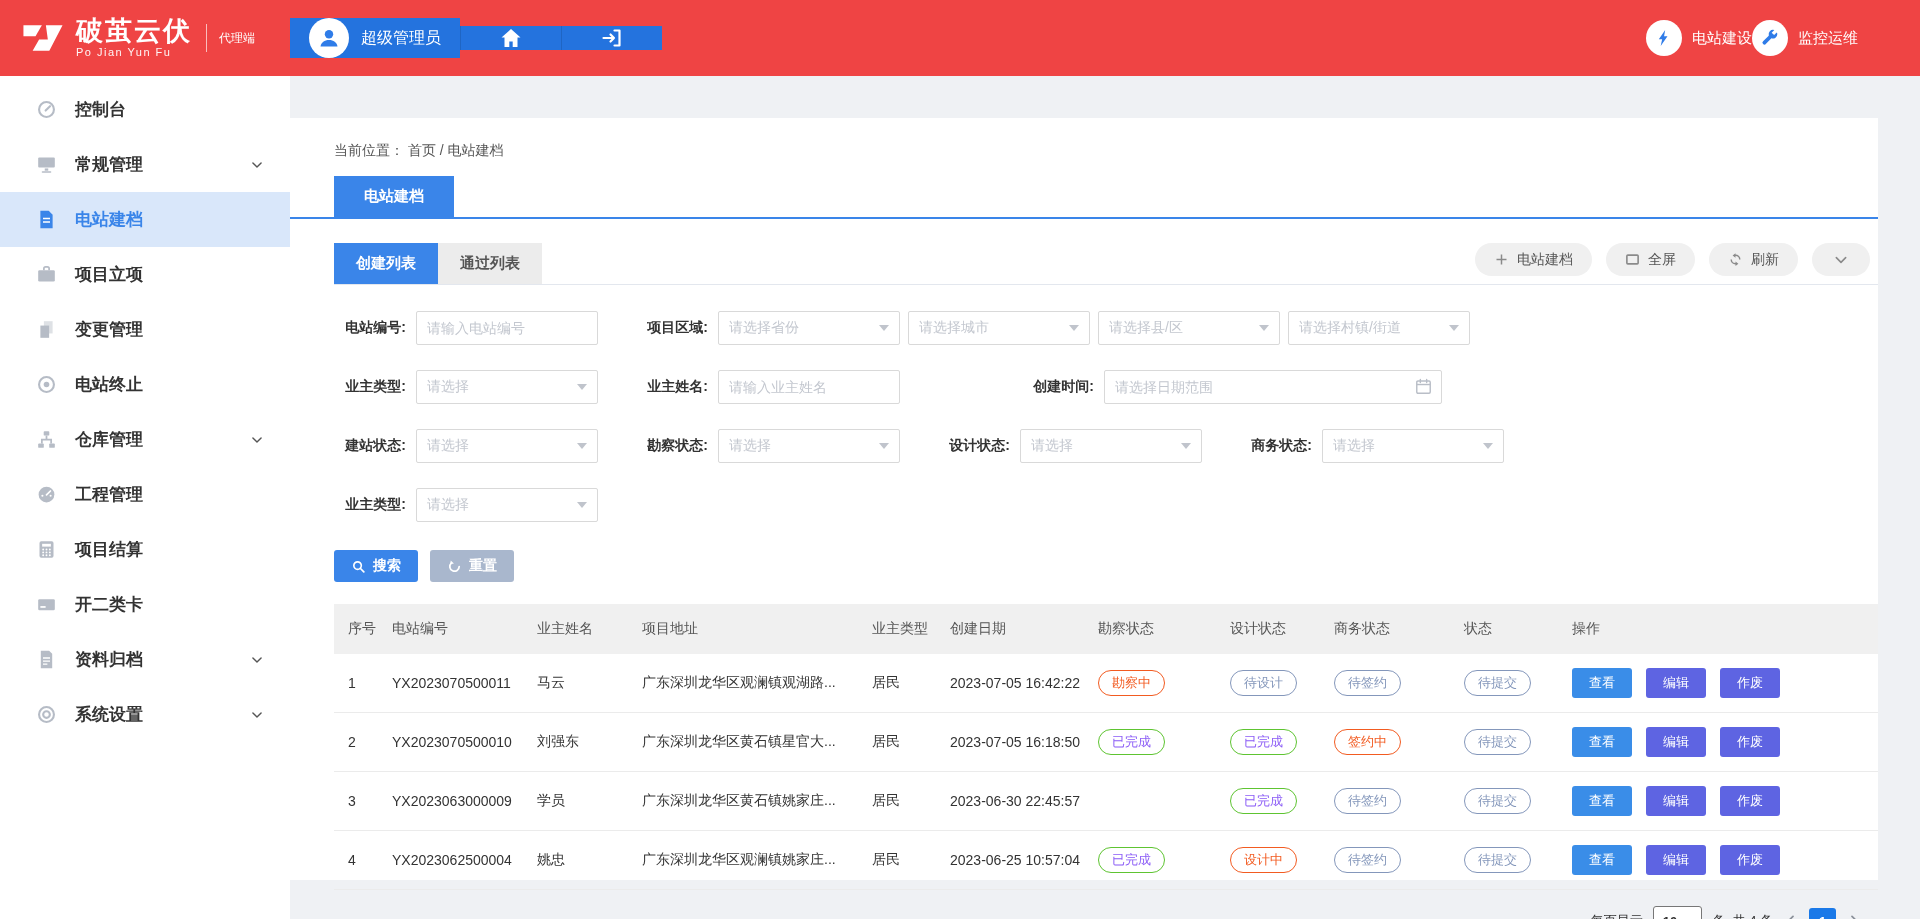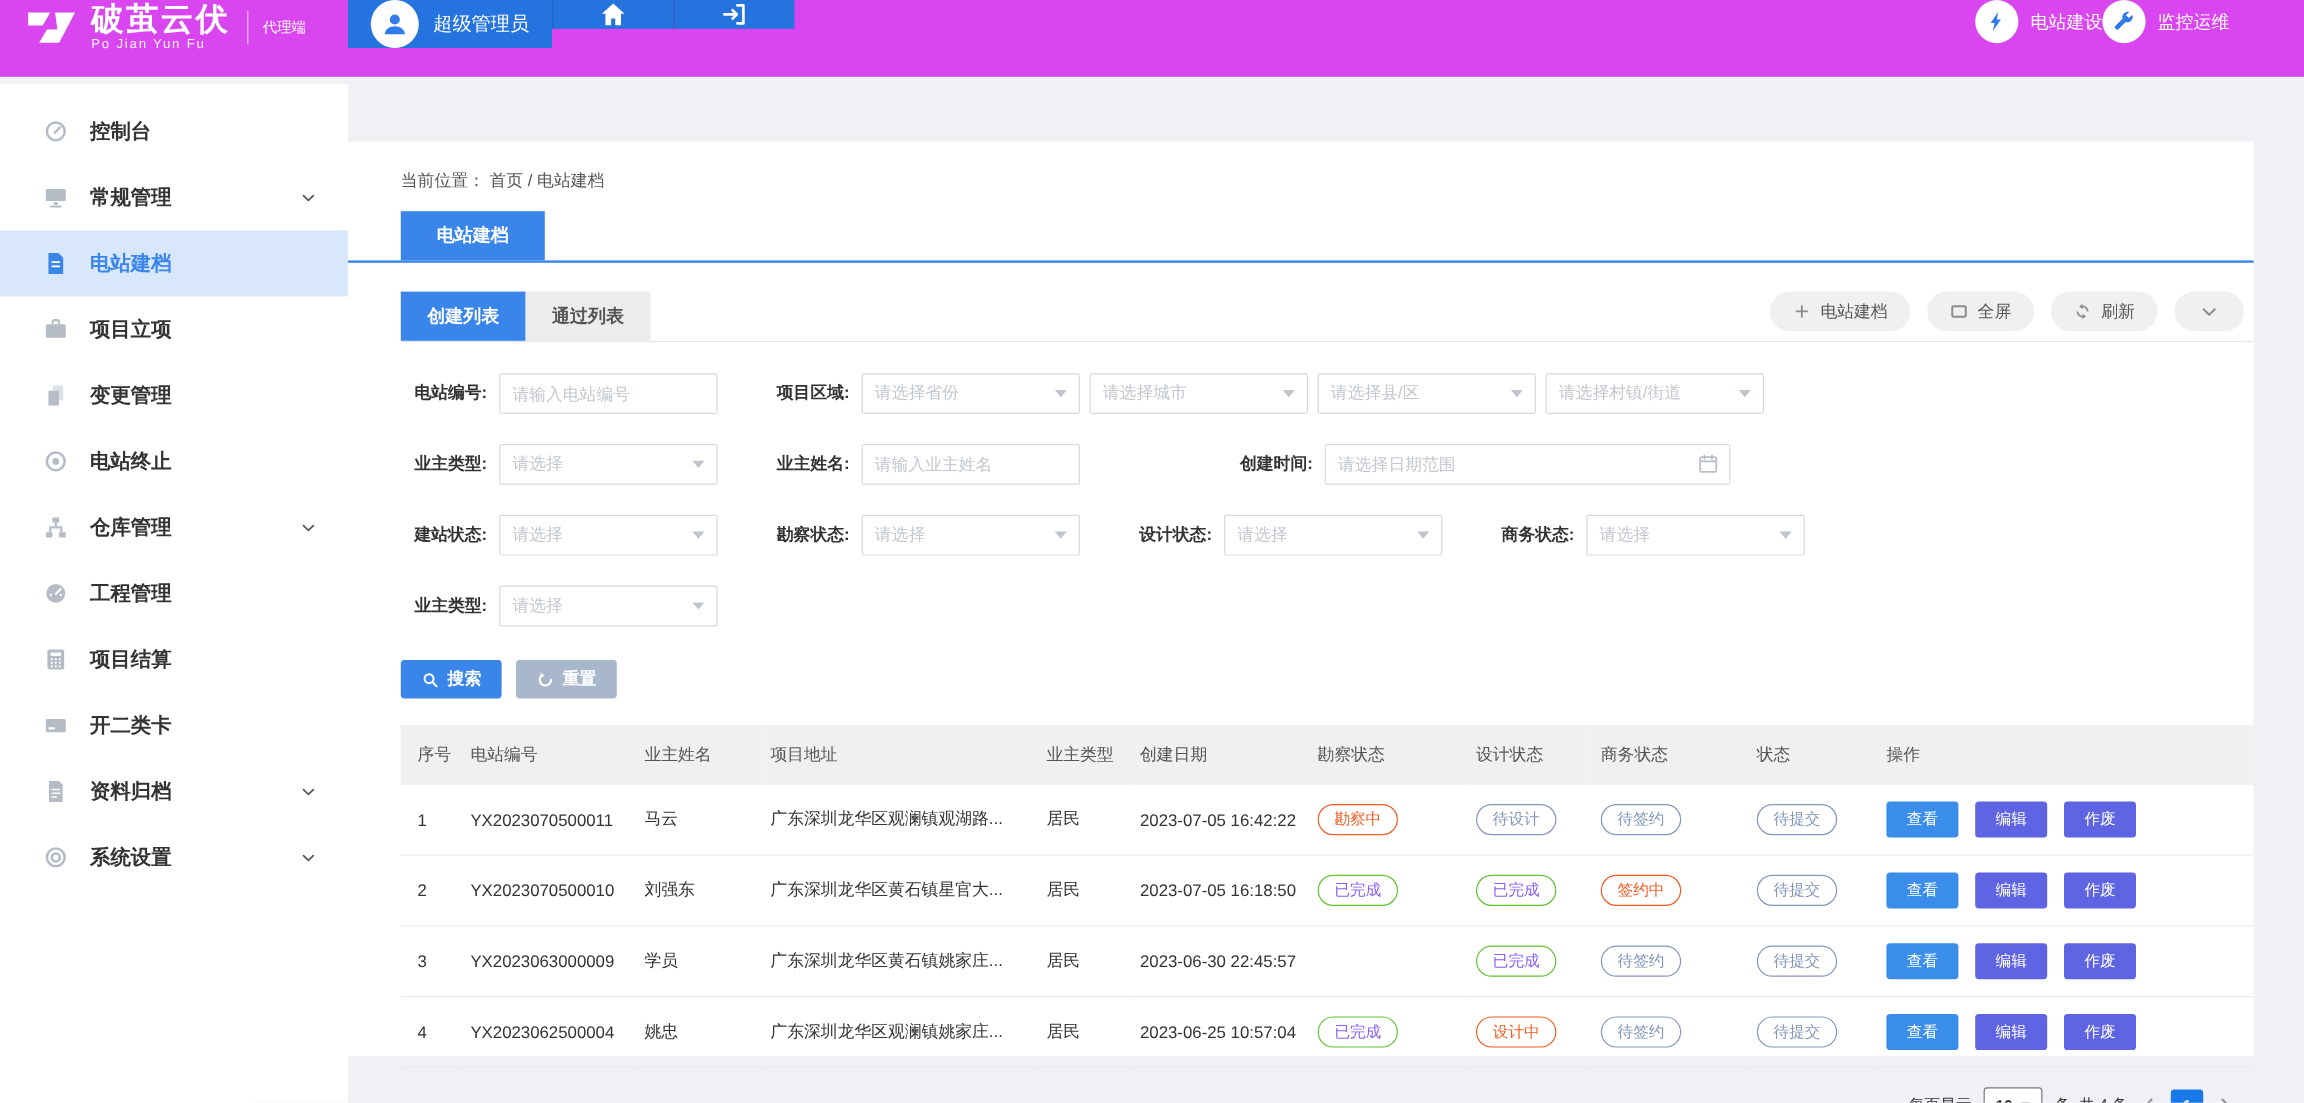--- a/index.html
+++ b/index.html
@@ -7,21 +7,21 @@
   body {
     width:1920px; height:919px; overflow:hidden; position:relative;
     background:#eff1f4;
     font-family:"Liberation Sans","DejaVu Sans",sans-serif;
     color:#333;
   }
   .icn { display:inline-flex; }
   .icn svg { width:100%; height:100%; display:block; }
 
   
-  .topbar { position:absolute; top:0; left:0; width:1920px; height:64px; background:#d946ef; display:flex; align-items:flex-start; color:#fff; z-index:5; }
+  .topbar { position:absolute; top:0; left:0; width:1920px; height:76px; background:#ef4444; display:flex; align-items:center; color:#fff; z-index:5; }
   .brand { width:290px; display:flex; align-items:center; padding-left:20px; }
   .logo-mark { width:46px; height:46px; margin-right:10px; }
   .brand-text { line-height:1.05; }
   .brand-name { font-size:27px; font-weight:bold; letter-spacing:2px; }
   .brand-pinyin { font-size:11px; letter-spacing:1.5px; opacity:.95; margin-top:2px; }
   .brand-divider { width:1px; height:28px; background:rgba(255,255,255,.65); margin:0 12px 0 14px; }
   .brand-portal { font-size:12px; }
   .tb-seg { display:flex; align-items:center; justify-content:center; background:#2473de; cursor:pointer; }
   .tb-user { width:170px; gap:12px; font-size:16px; }
   .avatar { width:40px; height:40px; background:#fff; border-radius:50%; display:flex; align-items:center; justify-content:center; color:#2f7ce8; }

